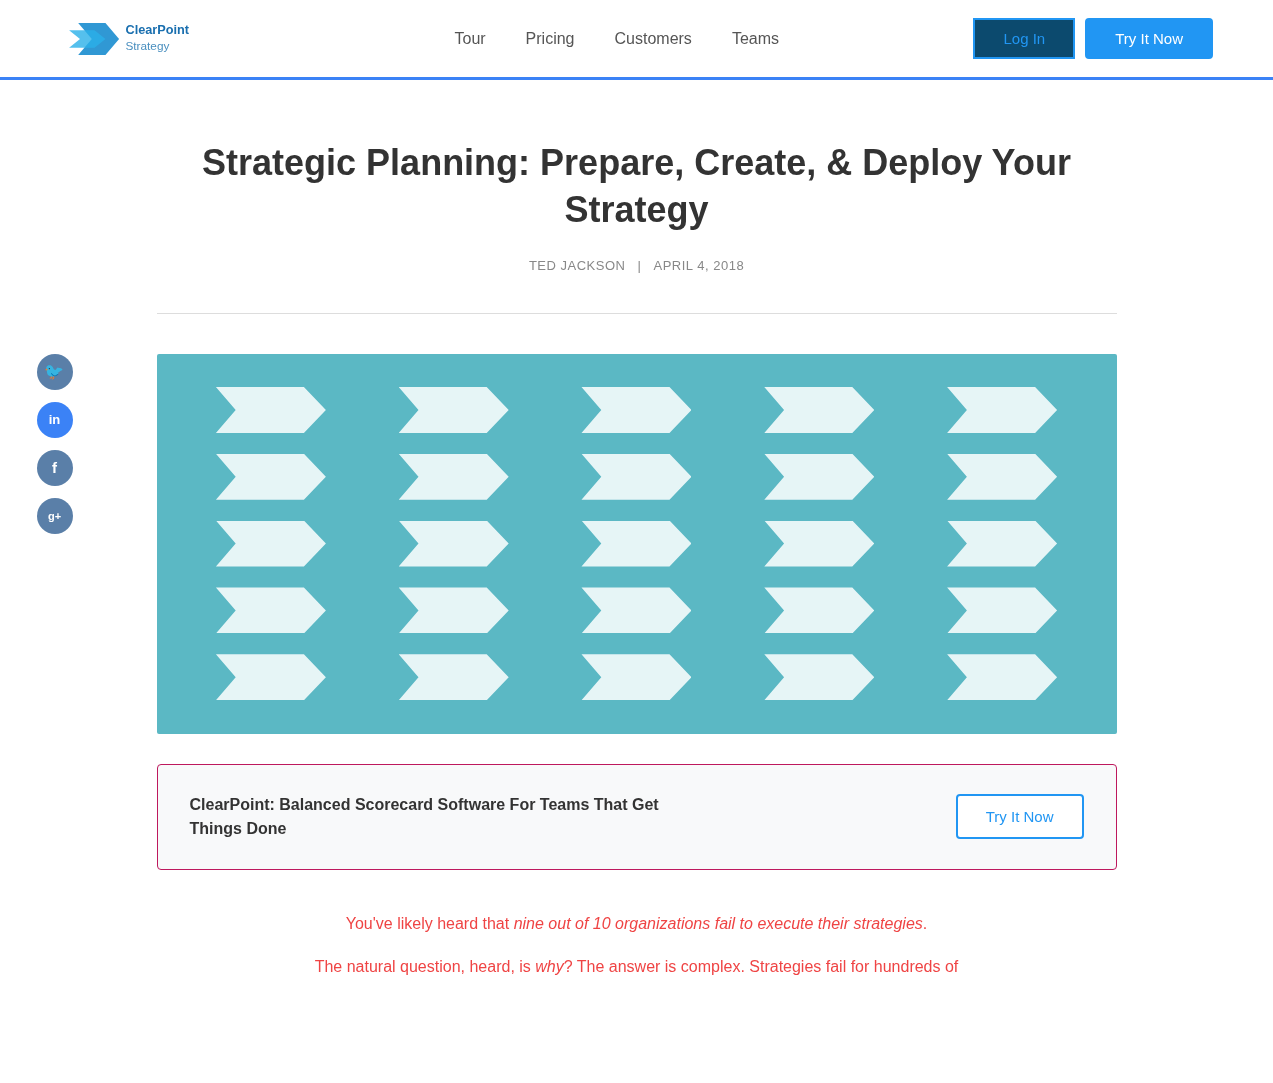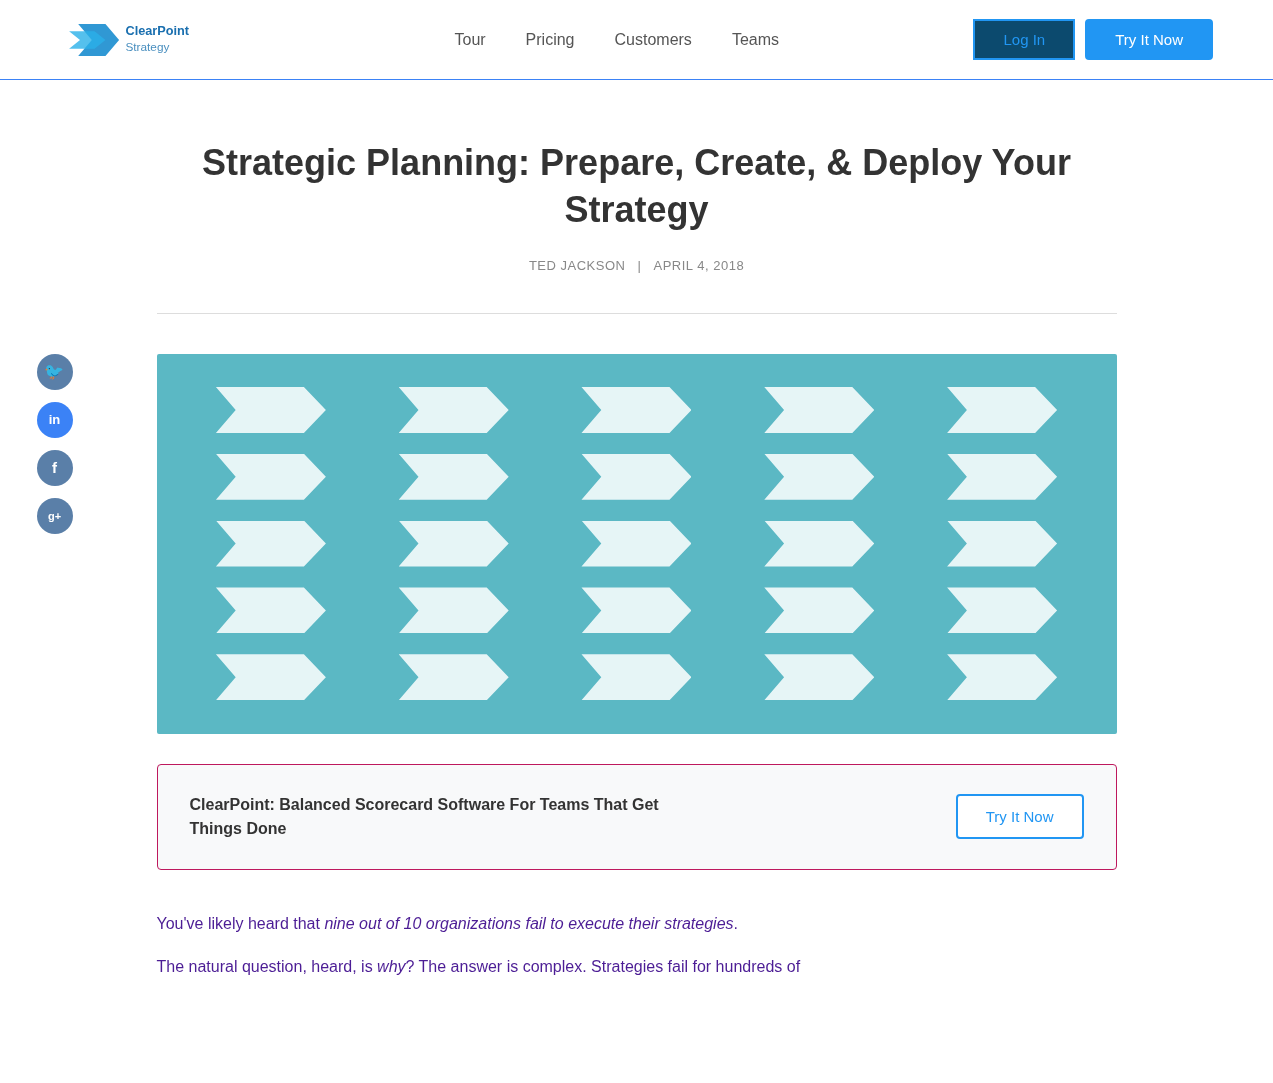--- a/index.html
+++ b/index.html
@@ -10,21 +10,21 @@
 
     body {
       font-family: 'Helvetica Neue', Arial, sans-serif;
       background: #fff;
       color: #333;
     }
 
     
     header {
       background: #fff;
-      border-bottom: 1px solid #3b82f6;
+      border-bottom: 3px solid #3b82f6;
       height: 80px;
       display: flex;
       align-items: center;
       padding: 0 60px;
       justify-content: space-between;
       position: relative;
       z-index: 10;
     }
 
     .logo-area {
@@ -230,22 +230,23 @@
       font-size: 15px;
       cursor: pointer;
       font-weight: 500;
       white-space: nowrap;
     }
 
     
     .article-text {
       font-size: 16px;
       line-height: 1.7;
-      color: #4c1d95;
+      color: #ef4444;
       margin-bottom: 16px;
+      text-align: center;
     }
 
     .article-text em {
       font-style: italic;
     }
   </style>
 </head>
 <body>
 
 <header>

